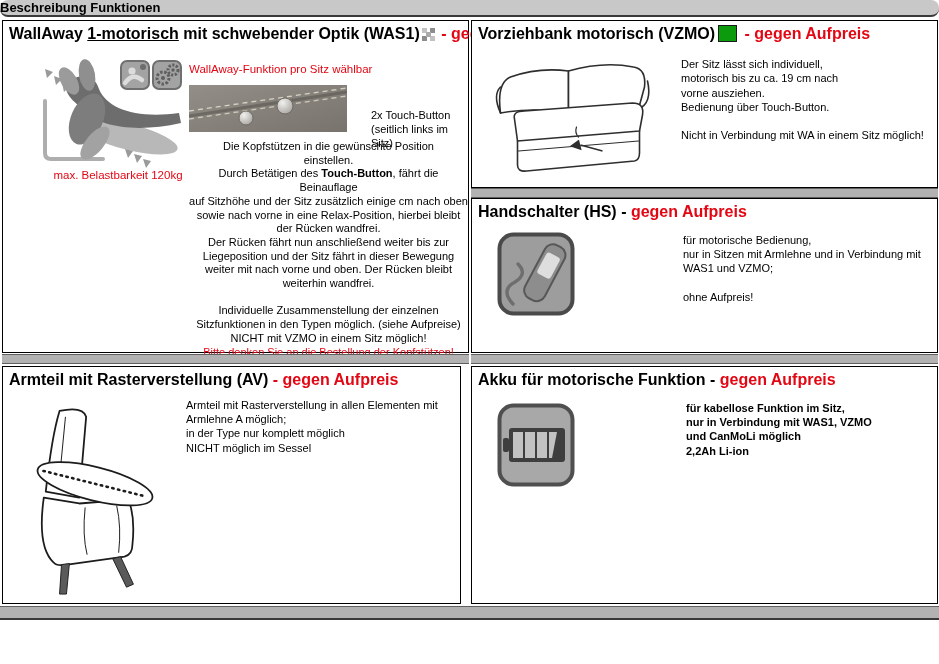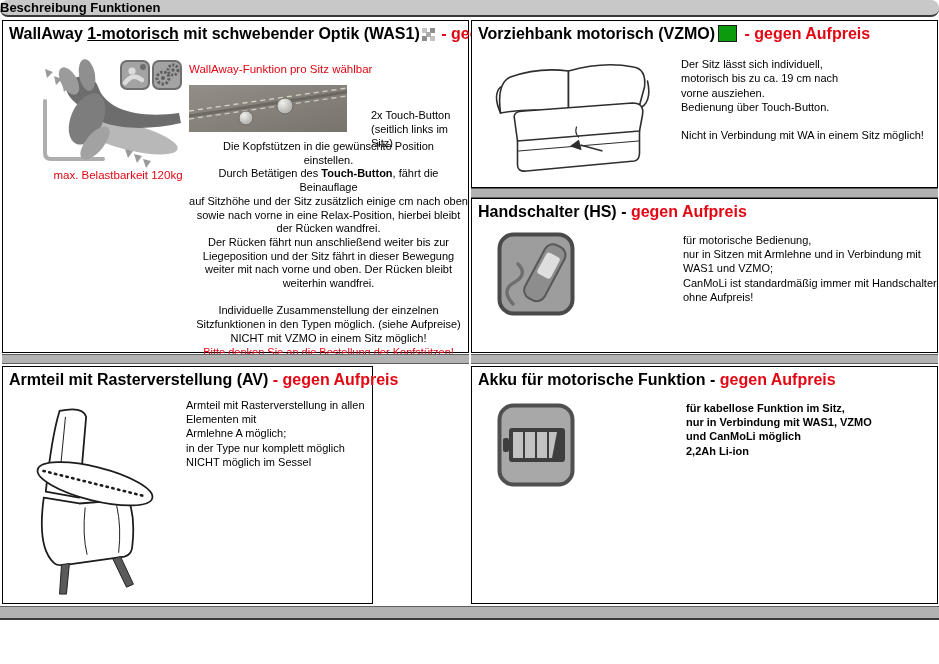--- a/index.html
+++ b/index.html
@@ -4,21 +4,21 @@
 <style>
   :root{ --red:#e30613; --green:#0c9b0c; --bar:#b2b2b2; --hdr:#c8c8c8; }
   html,body{margin:0;padding:0;background:#fff;}
   .page{position:relative;width:939px;height:664px;background:#fff;overflow:hidden;
         font-family:"Liberation Sans",sans-serif;color:#000;}
   .topbar{position:absolute;left:0;top:0;width:939px;height:17px;background:var(--hdr);
           border-bottom:2px solid #3a3a3a;box-sizing:border-box;
           font-weight:bold;font-size:13px;line-height:15px;border-radius:8px;}
   .box{position:absolute;background:#fff;border:1px solid #000;box-sizing:border-box;}
   .box-a{left:2px;top:20px;width:467px;height:333px;}
-  .box-b{left:2px;top:366px;width:371px;height:238px;}
+  .box-b{left:2px;top:366px;width:459px;height:238px;}
   .box-c{left:471px;top:20px;width:467px;height:168px;}
   .box-d{left:471px;top:198px;width:467px;height:155px;}
   .box-e{left:471px;top:366px;width:467px;height:238px;}
   .spacer{position:absolute;height:10px;background:var(--bar);
           border-top:1px solid #5f5f5f;border-bottom:1px solid #5f5f5f;box-sizing:border-box;}
   .sp-r1{left:471px;top:188px;width:467px;}
   .sp-l{left:2px;top:354px;width:467px;}
   .sp-r2{left:471px;top:354px;width:467px;}
   .bottombar{position:absolute;left:0;top:606px;width:939px;height:14px;background:var(--bar);
              border-top:1px solid #5f5f5f;border-bottom:2px solid #3a3a3a;box-sizing:border-box;}
@@ -173,21 +173,21 @@
     <div class="icon-tile icon-hand">
       <svg width="78" height="84" viewBox="0 0 78 84">
         <rect x="2.5" y="2.5" width="73" height="79" rx="14" fill="#9d9d9d" stroke="#4a4a4a" stroke-width="4"></rect>
         <path d="M16 72 Q3 58 18 50 Q31 42 21 32" stroke="#6e6e6e" stroke-width="3.4" fill="none" stroke-linecap="round"></path>
         <g transform="rotate(28 46 42)">
           <rect x="36" y="10" width="22" height="60" rx="9" fill="#8d8d8d" stroke="#575757" stroke-width="2"></rect>
           <rect x="39.5" y="20" width="15" height="24" rx="3" fill="#dedede"></rect>
         </g>
       </svg>
     </div>
-    <div class="body body-d"><span>für motorische Bedienung,</span><br><span>nur in Sitzen mit Armlehne und in Verbindung mit</span><br><span>WAS1 und VZMO;</span><br><span>CanMoLi ist standardmäßig immer mit Handschalter</span><br><span>ohne Aufpreis!</span></div>
+    <div class="body body-d"><span>für motorische Bedienung,</span><br><span>nur in Sitzen mit Armlehne und in Verbindung mit</span><br><span>WAS1 und VZMO;</span><br><br><span>ohne Aufpreis!</span></div>
   </div>
 
   <div class="box box-b">
     <div class="sec-title"><span>Armteil mit Rasterverstellung (AV)  </span><span class="r">- gegen Aufpreis</span></div>
     <div class="ill-arm">
       <svg width="140" height="192" viewBox="0 0 140 195">
         <g fill="#fff" stroke="#1c1c1c" stroke-width="1.8" stroke-linejoin="round">
           <path d="M34 4 Q58 -1 61 10 L54 92 L20 86 Q26 30 34 4 Z"></path>
           <path d="M40 10 L33 82" fill="none" stroke-width="1"></path>
           <path d="M18 92 Q11 142 28 158 Q31 162 42 160 L100 152 Q108 150 108 140 Q111 112 104 94 L54 98 Z"></path>

